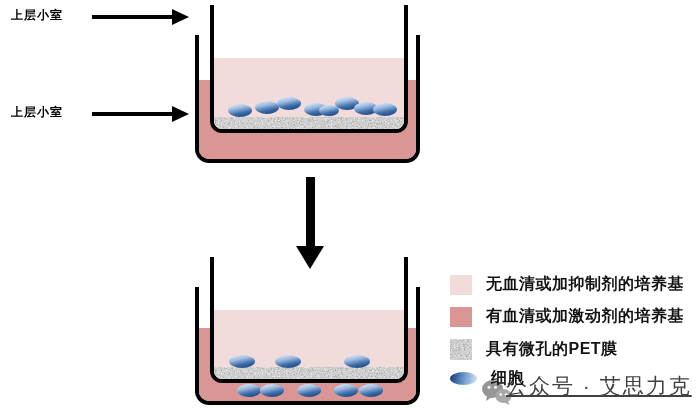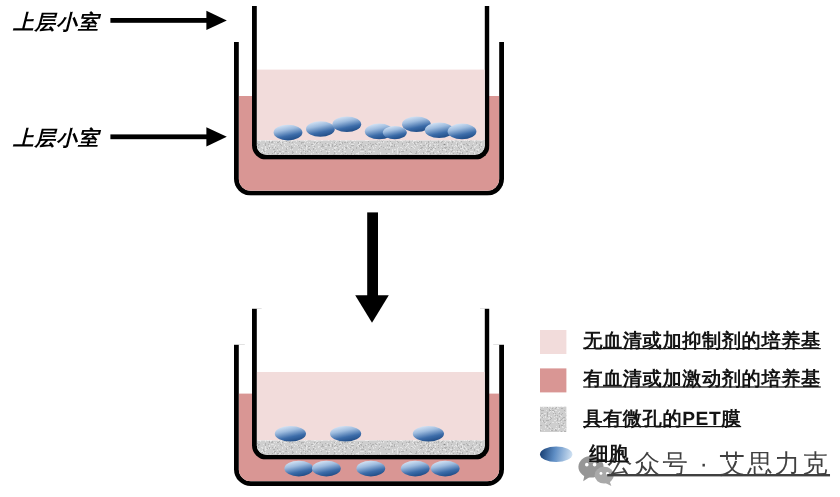--- a/index.html
+++ b/index.html
@@ -4,22 +4,22 @@
 <style>
   html,body { margin:0; padding:0; background:#fff; }
   body { font-family:"Liberation Sans", sans-serif; }
   #canvas {
     position:relative; width:700px; height:414px; background:#ffffff;
     overflow:hidden;
   }
 
   
   .side-label {
-    position:absolute; left:11px; font-size:17px; font-weight:700; color:#000;
-    letter-spacing:1px; white-space:nowrap;font-style:italic;
+    position:absolute; left:11px; font-size:12px; font-weight:700; color:#000;
+    letter-spacing:1px; white-space:nowrap;
   }
   .lbl-arrow-shaft { position:absolute; height:4px; background:#000; }
   .lbl-arrow-head {
     position:absolute; width:0; height:0;
     border-top:8px solid transparent; border-bottom:8px solid transparent;
     border-left:17px solid #000;
   }
 
   
   .outer-well {
@@ -49,21 +49,21 @@
   
   .big-arrow-shaft { position:absolute; left:306px; top:177px; width:9px; height:70px; background:#000; z-index:3; }
   .big-arrow-head {
     position:absolute; left:296px; top:246px; width:0; height:0; z-index:3;
     border-left:14px solid transparent; border-right:14px solid transparent;
     border-top:23px solid #000;
   }
 
   
   .legend-row { position:absolute; left:450px; display:flex; align-items:center; gap:14px; z-index:4; }
-  .legend-label { font-size:16px; font-weight:700; color:#141414; white-space:nowrap; letter-spacing:0.5px;text-decoration:underline; }
+  .legend-label { font-size:16px; font-weight:700; color:#141414; white-space:nowrap; letter-spacing:0.5px; }
   .swatch { width:22px; height:20px; }
   .swatch-upper { background:#f2dcdb; }
   .swatch-lower { background:#d99694; }
   .swatch-membrane { width:22px; height:21px; }
   .swatch-cell {
     width:27px; height:13px; border-radius:50%;
     background:linear-gradient(100deg,#12396e 0%,#5e8dc4 45%,#d9e8f6 100%);
   }
 
   

